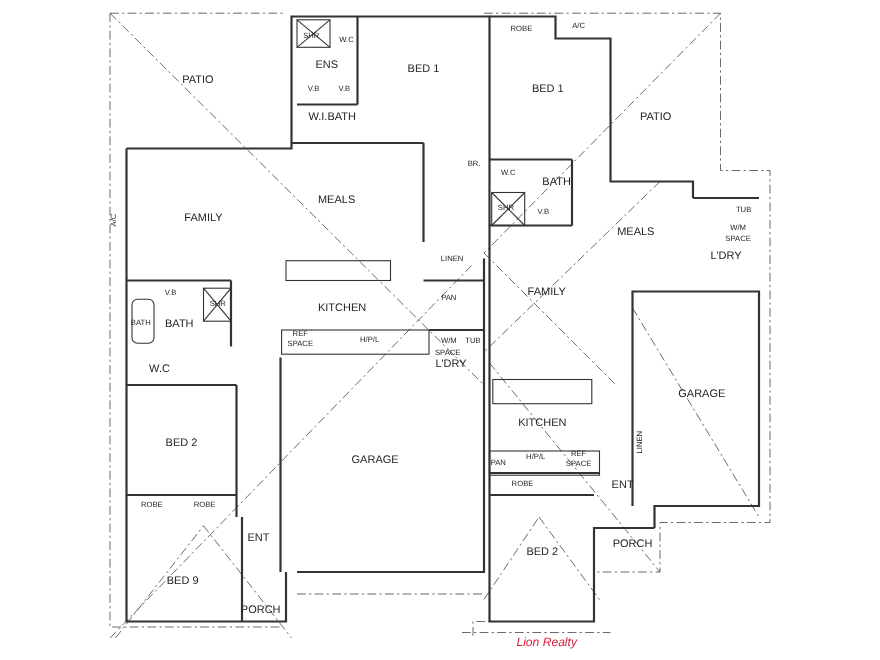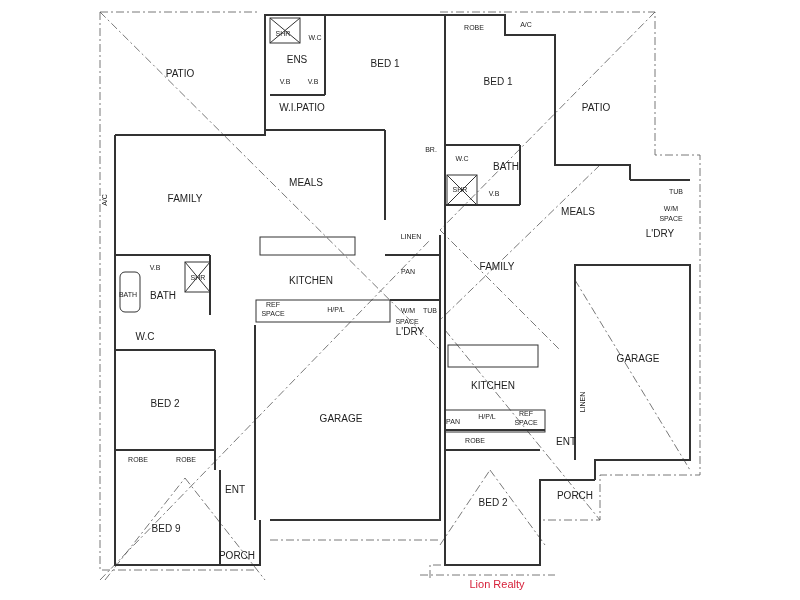--- a/index.html
+++ b/index.html
@@ -1,21 +1,21 @@
 <!DOCTYPE html>
 <html><head>
 <meta charset="utf-8">
 <style>
   html,body{margin:0;padding:0;background:#fff;}
   body{width:800px;height:600px;position:relative;overflow:hidden;font-family:"Liberation Sans",sans-serif;}
   svg{position:absolute;left:0;top:0;}
   .lbl{position:absolute;font-size:10px;color:#222;white-space:nowrap;transform:translate(-50%,-50%);}
   .sm{font-size:7px;}
   .vert{transform:translate(-50%,-50%) rotate(-90deg);}
-  .brand{position:absolute;left:497px;top:578px;transform:translateX(-50%);color:#d6213a;font-size:11px;}
+  .brand{position:absolute;left:497px;top:578px;transform:translateX(-50%);color:#d6213a;font-size:11px;font-style:italic;}
 </style>
 </head>
 <body>
 
 <svg width="800" height="600" viewBox="0 0 800 600">
   <g fill="none" stroke="#333" stroke-width="1">
 
     <g stroke-dasharray="8,3,2,3" stroke="#555" stroke-width="0.8">
       <polyline points="100,12 260,12"></polyline>
       <polyline points="100,12 100,570 255,570"></polyline>
@@ -83,21 +83,21 @@
       <line x1="477" y1="175" x2="447" y2="205"></line>
 
     <rect x="120" y="272" width="20" height="40" rx="5"></rect>
   </g>
 </svg>
 
 <div id="labels">
     <div class="lbl" style="left: 180px; top: 73px;">PATIO</div>
     <div class="lbl" style="left: 297px; top: 59px;">ENS</div>
     <div class="lbl" style="left: 385px; top: 63px;">BED 1</div>
-    <div class="lbl" style="left: 302px; top: 107px;">W.I.PATIO</div>
+    <div class="lbl" style="left: 302px; top: 107px;">W.I.BATH</div>
     <div class="lbl" style="left: 185px; top: 198px;">FAMILY</div>
     <div class="lbl" style="left: 306px; top: 182px;">MEALS</div>
     <div class="lbl" style="left: 311px; top: 280px;">KITCHEN</div>
     <div class="lbl" style="left: 163px; top: 295px;">BATH</div>
     <div class="lbl" style="left: 145px; top: 336px;">W.C</div>
     <div class="lbl" style="left: 165px; top: 403px;">BED 2</div>
     <div class="lbl" style="left: 341px; top: 418px;">GARAGE</div>
     <div class="lbl" style="left: 235px; top: 489px;">ENT</div>
     <div class="lbl" style="left: 166px; top: 528px;">BED 9</div>
     <div class="lbl" style="left: 237px; top: 555px;">PORCH</div>

